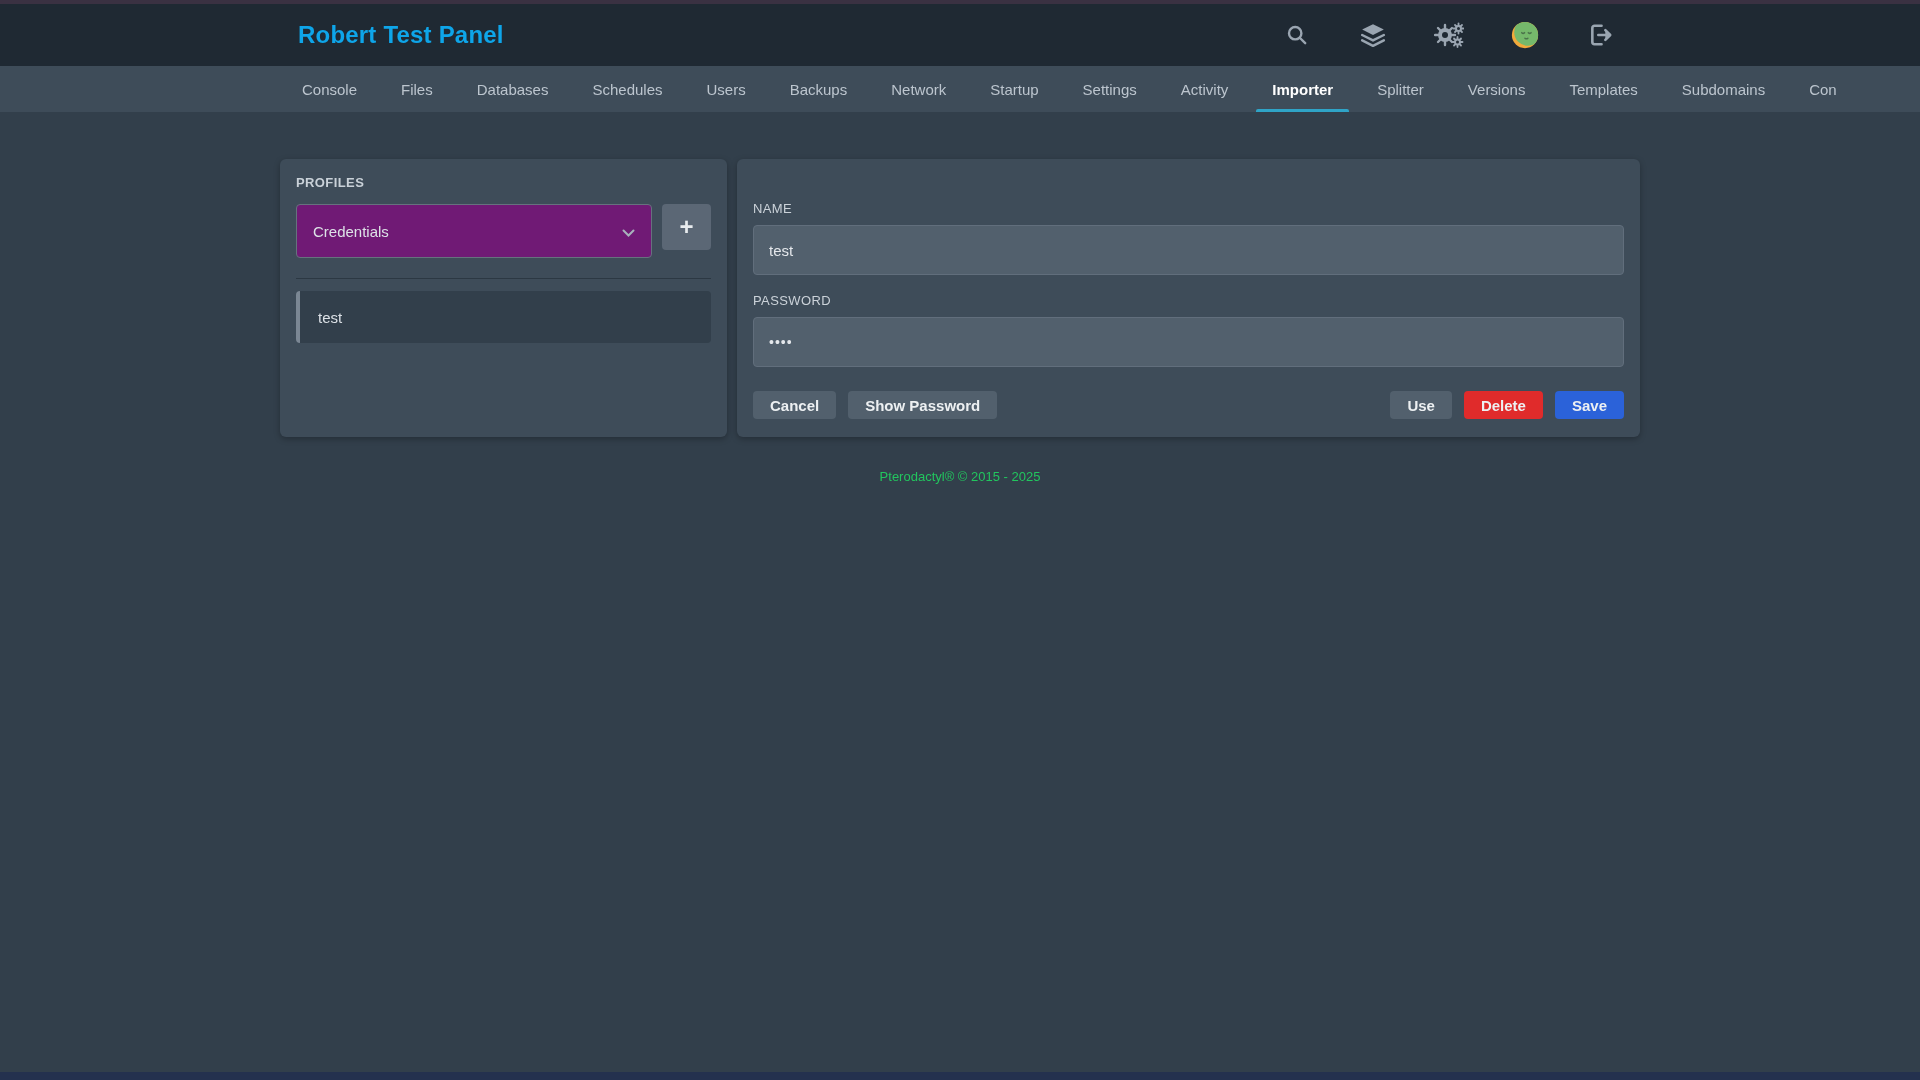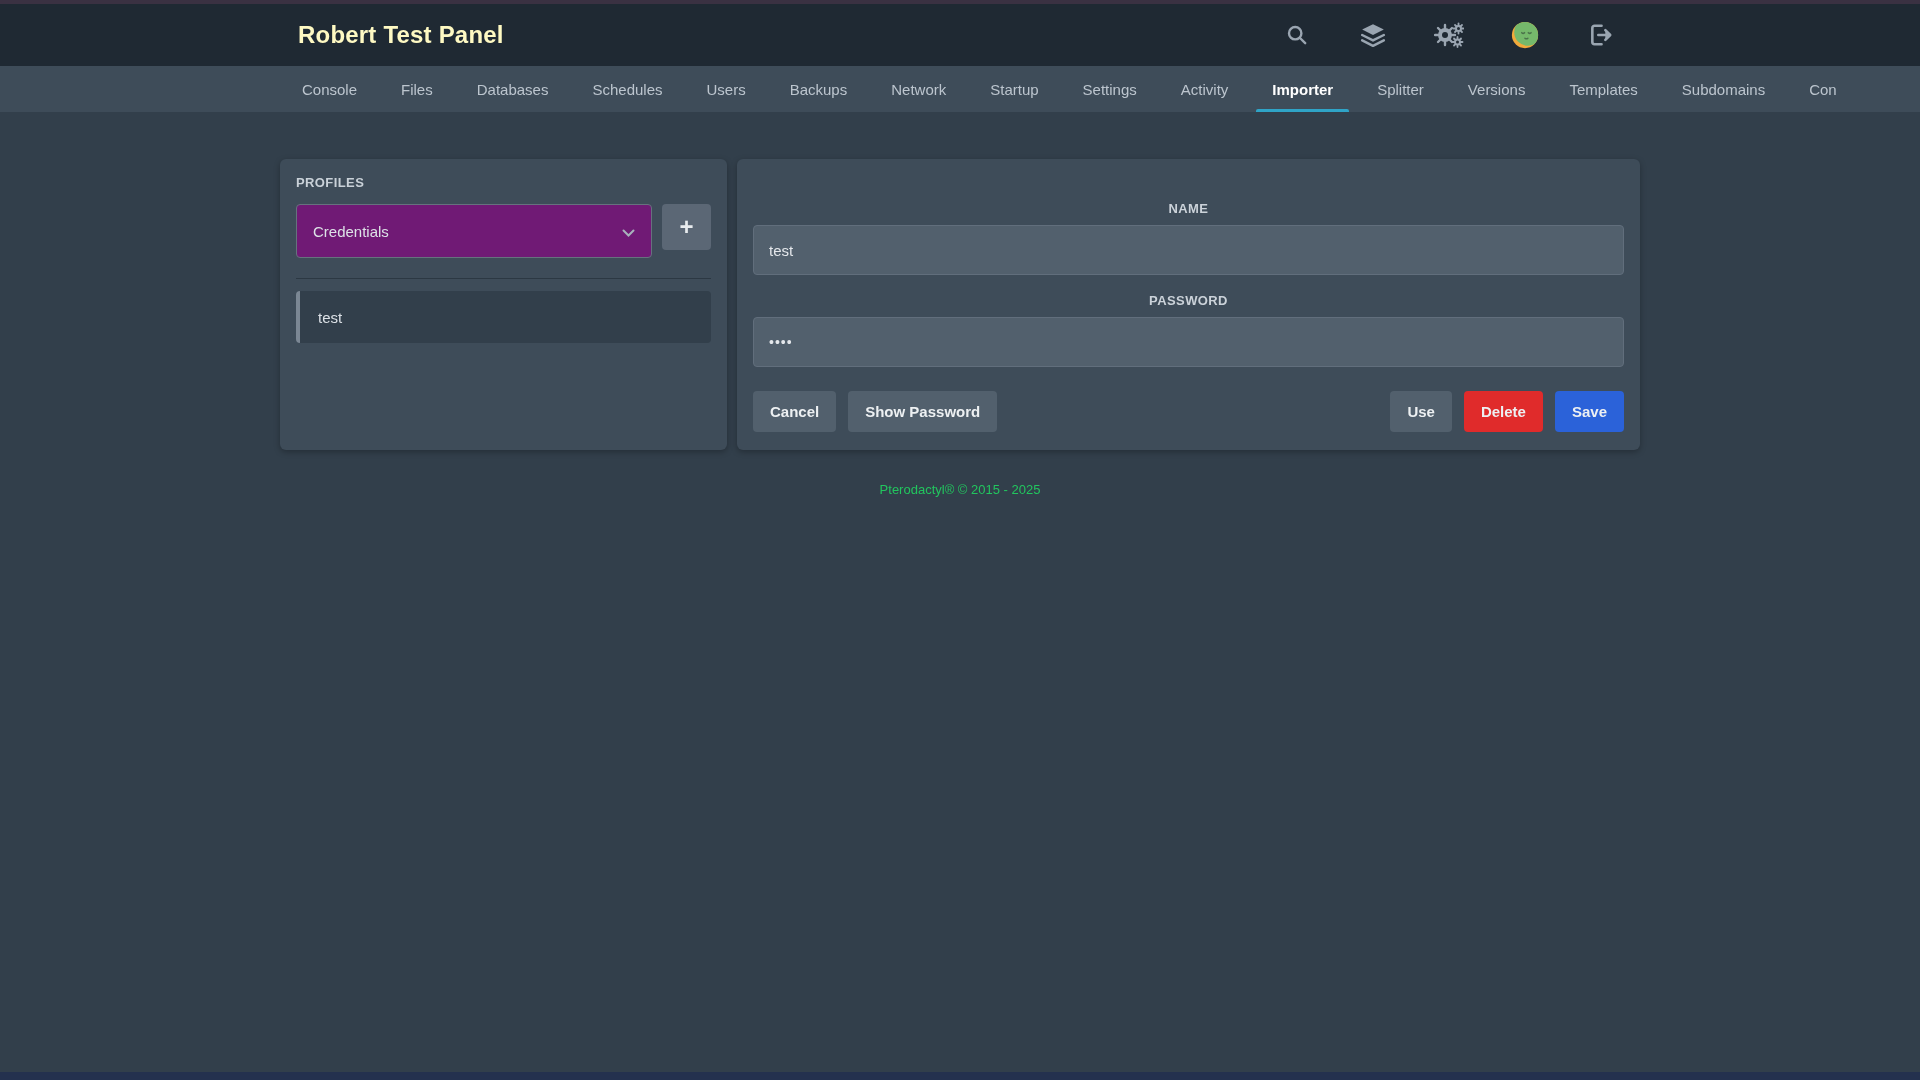--- a/index.html
+++ b/index.html
@@ -13,21 +13,21 @@
   
   .top-strip { height:4px; width:100%; background:#3a3142; }
   .bottom-strip { position:absolute; bottom:0; left:0; width:100%; height:8px; background:#24314e; }
 
   
   .header { height:62px; background:#1F2933; }
   .header-inner {
     max-width:1360px; margin:0 auto; height:100%;
     display:flex; align-items:center; justify-content:space-between;
   }
-  .brand { font-size:24px; font-weight:700; color:#fef9c3; letter-spacing:.2px; padding-left:18px; }
+  .brand { font-size:24px; font-weight:700; color:#0ea5e9; letter-spacing:.2px; padding-left:18px; }
   .header-icons { display:flex; align-items:center; gap:46px; padding-right:24px; }
   .hicon { width:30px; height:30px; display:flex; align-items:center; justify-content:center; cursor:pointer; }
   .hicon svg { display:block; }
 
   
   .subnav { height:46px; background:#3E4C59; overflow:hidden; }
   .subnav-list {
     display:flex; align-items:stretch; height:100%;
     max-width:1920px; padding-left:280px; white-space:nowrap; list-style:none;
   }
@@ -66,31 +66,31 @@
   .profile-item {
     height:52px; background:#323F4B; border-left:4px solid #7B8794; border-radius:4px;
     display:flex; align-items:center; padding-left:18px;
     font-size:15px; color:#DCE1E6; cursor:pointer;
   }
 
   
   .edit-panel { flex:1; display:flex; flex-direction:column; }
   .field-grid { display:flex; gap:12px; margin-top:26px; }
   .field { flex:1; }
-  .field-label { font-size:13px; font-weight:700; color:#CBD2D9; letter-spacing:.4px; display:block; margin-bottom:9px;text-align:center; }
+  .field-label { font-size:13px; font-weight:400; color:#CBD2D9; letter-spacing:.4px; display:block; margin-bottom:9px; }
   .text-input {
     width:100%; height:50px; background:#52606D; border:1px solid #616E7C; border-radius:4px;
     color:#E4E7EB; font-size:15px; padding:0 15px; outline:none;
     font-family:"Liberation Sans","DejaVu Sans",sans-serif;
   }
   .password-block { margin-top:18px; }
   .password-input { letter-spacing:1px; font-size:14px; }
   .btn-row { display:flex; align-items:center; margin-top:24px; }
   .btn {
-    height:41px; border:none; border-radius:4px; padding:0 17px;
+    height:28px; border:none; border-radius:4px; padding:0 17px;
     font-size:15px; font-weight:700; color:#EDF0F2; cursor:pointer;
     font-family:"Liberation Sans","DejaVu Sans",sans-serif;
   }
   .btn-gray { background:#52606D; }
   .btn-red  { background:#E02B2B; }
   .btn-blue { background:#2B62D9; }
   .btn + .btn { margin-left:12px;text-align:center; }
   .spacer { flex:1; }
 
   

